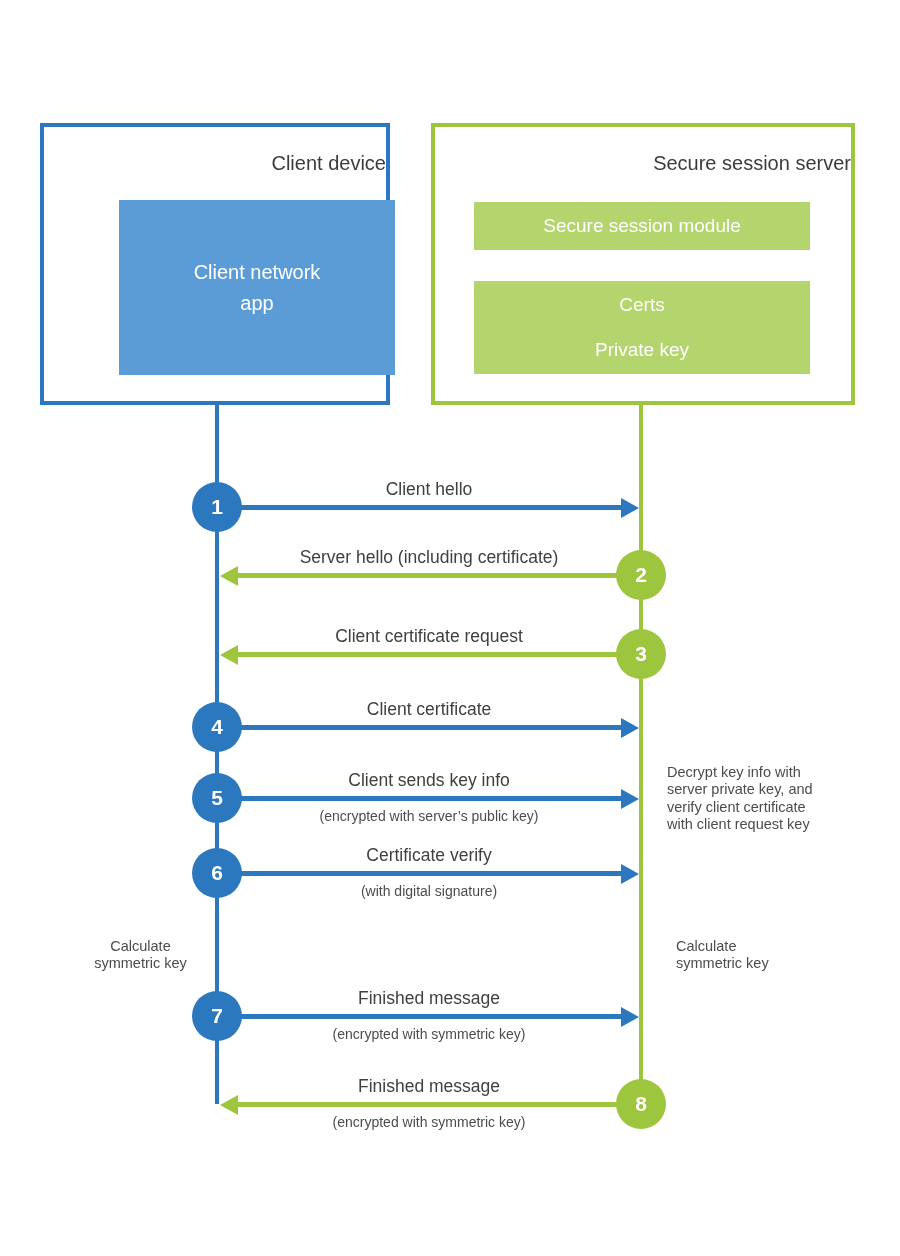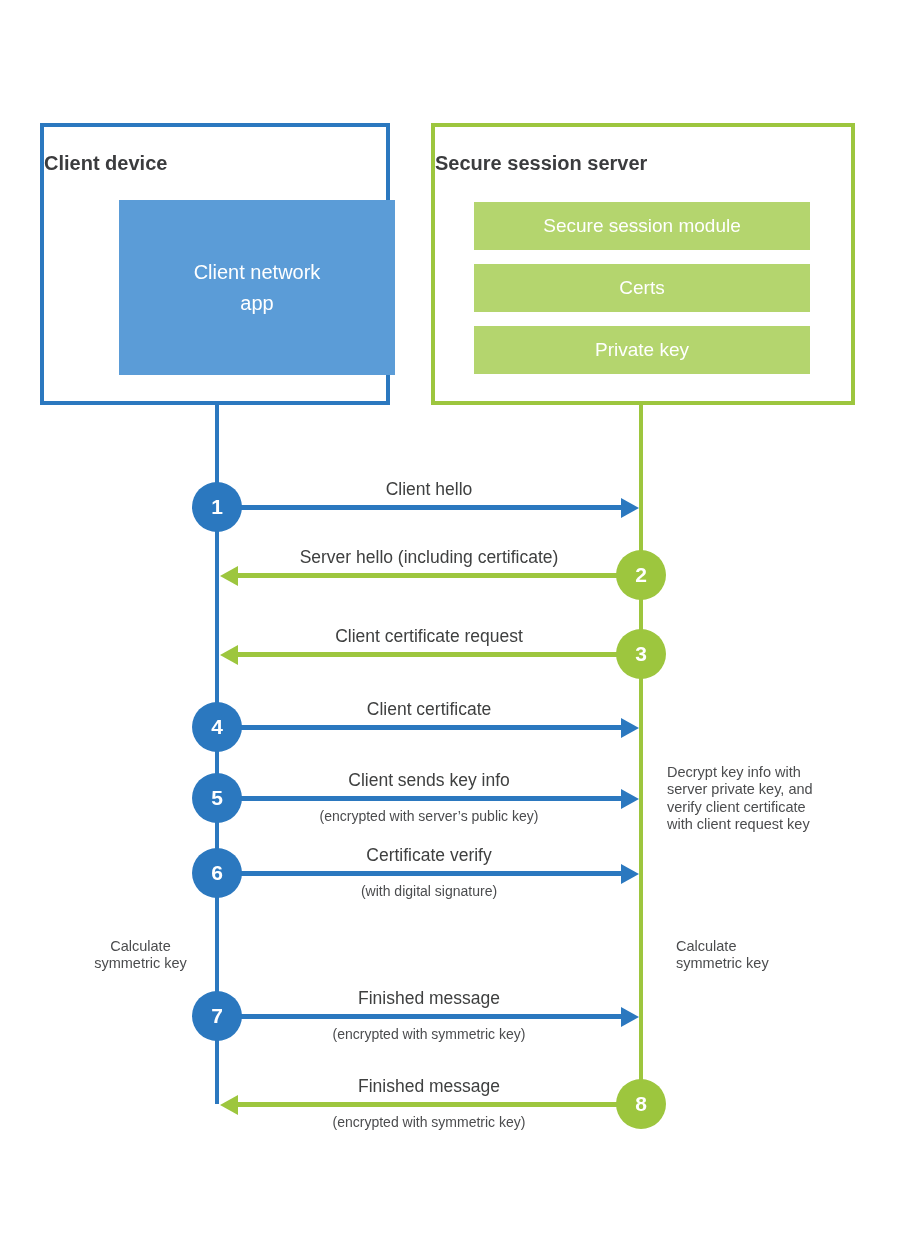--- a/index.html
+++ b/index.html
@@ -34,23 +34,23 @@
   .actor {
     position: absolute;
     top: 123px;
     height: 282px;
     background: #ffffff;
   }
   .client-box { left: 40px; width: 350px; border: 4px solid var(--blue); }
   .server-box { left: 431px; width: 424px; border: 4px solid var(--green); }
   .actor-title {
     margin-top: 25px;
-    text-align: left;
+    text-align: right;
     font-size: 20px;
-    font-weight: bold;
+    font-weight: normal;
     color: var(--heading-text);
   }
   .client-app {
     position: absolute;
     left: 34px; top: 73px;
     width: 276px; height: 175px;
     background: var(--blue-fill);
     color: #ffffff;
     font-size: 20px;
     line-height: 1.55;
@@ -63,21 +63,21 @@
     position: absolute;
     left: 39px;
     width: 336px; height: 48px;
     background: var(--green-fill);
     color: #ffffff;
     font-size: 19px;
     display: flex; align-items: center; justify-content: center;
     text-align: center;
   }
   .bar-1 { top: 75px; }
-  .bar-2 { top: 137px; text-align: center; }
+  .bar-2 { top: 154px; text-align: center; }
   .bar-3 { top: 199px; }
   
   .lifeline { position: absolute; width: 4px; top: 404px; }
   .client-lifeline { left: 215px; height: 700px; background: var(--blue); }
   .server-lifeline { left: 639px; height: 702px; background: var(--green); }
   
   .msg-label {
     position: absolute;
     left: 217px; width: 424px;
     text-align: center;

